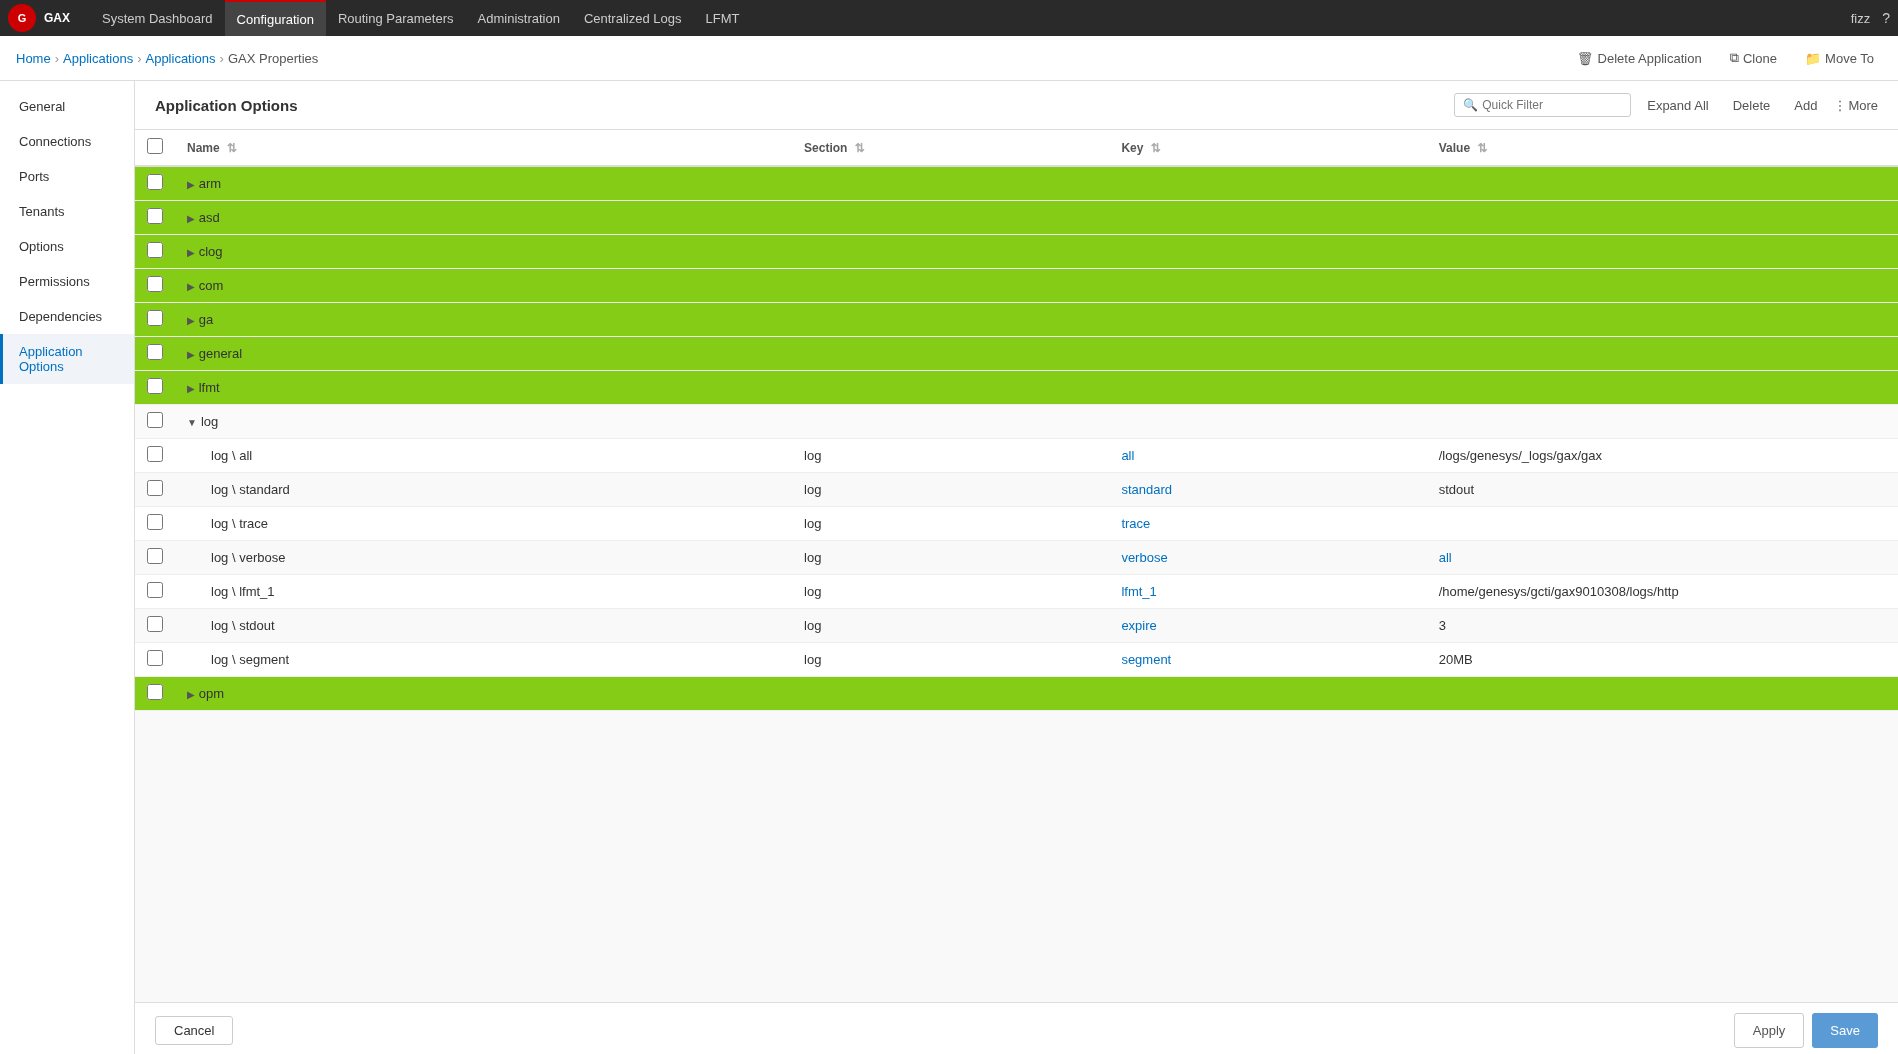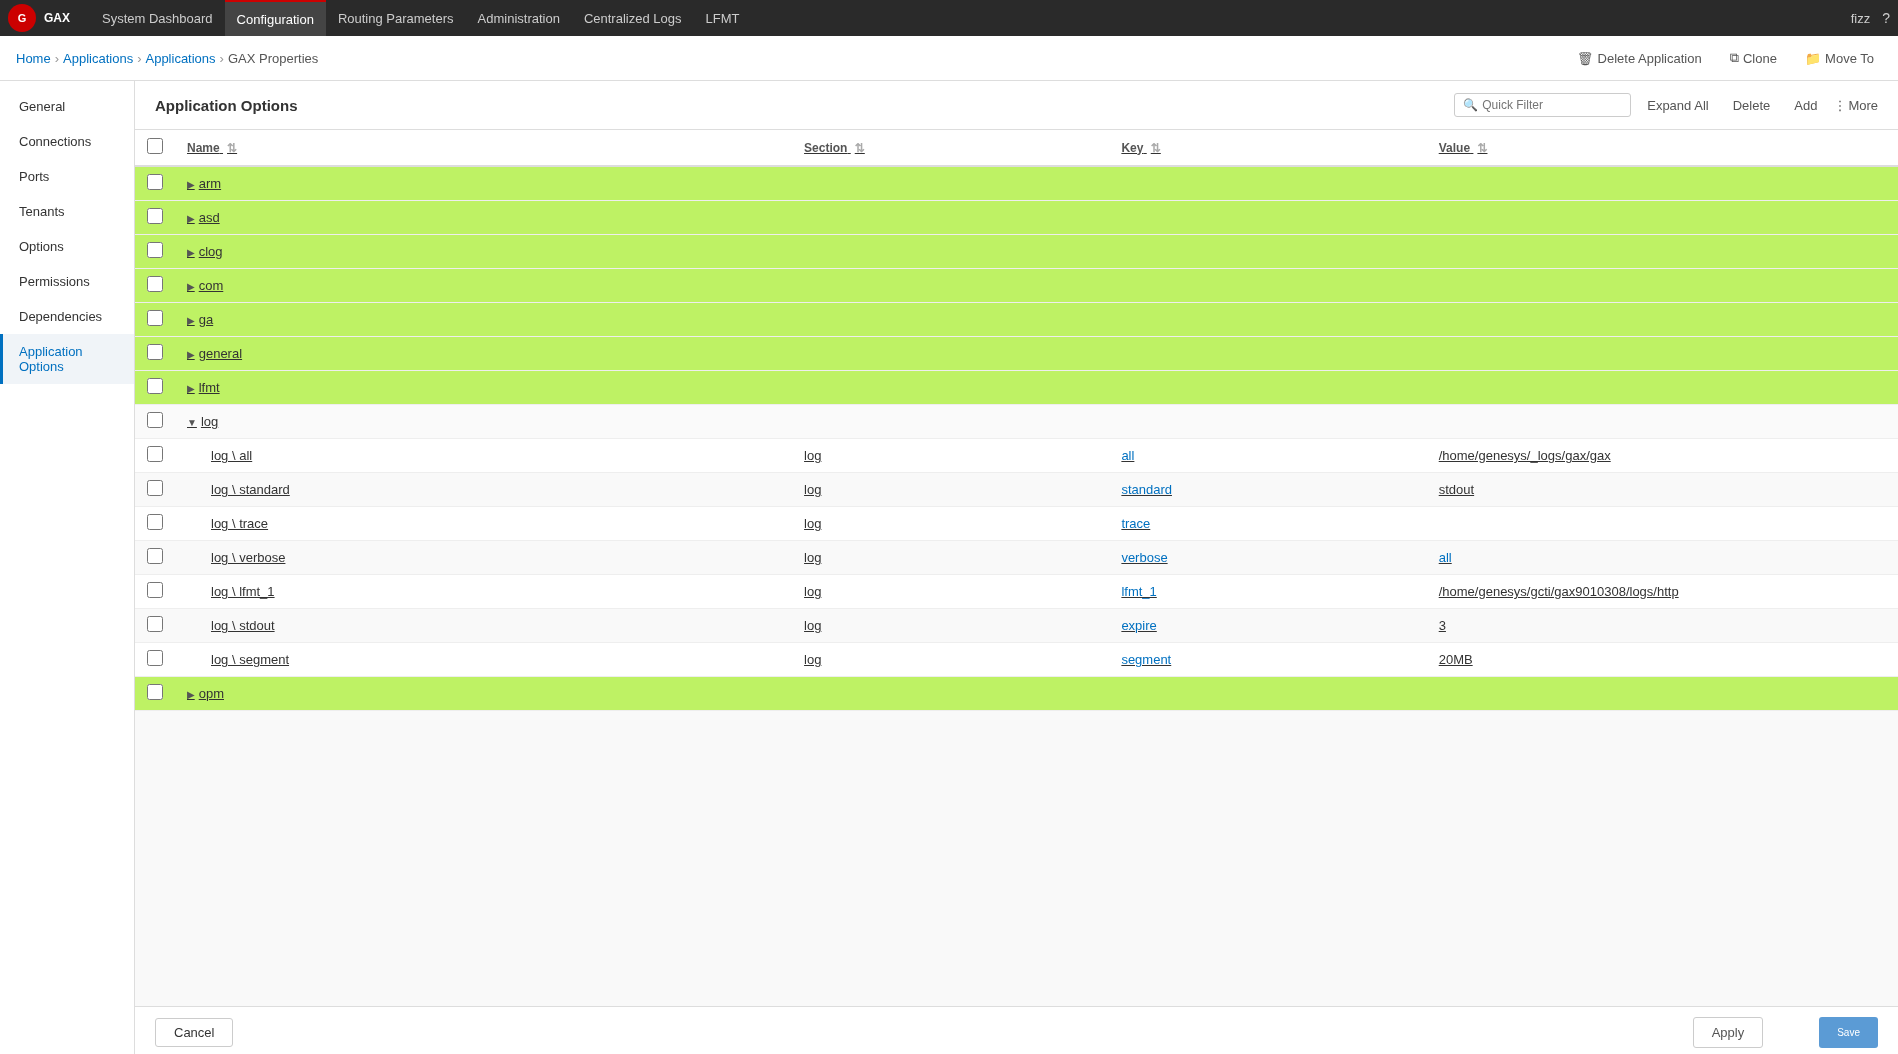--- a/index.html
+++ b/index.html
@@ -36,48 +36,48 @@
     .content-header { background: white; border-bottom: 1px solid #ddd; padding: 12px 20px; display: flex; align-items: center; justify-content: space-between; }
     .content-title { font-size: 15px; font-weight: 600; color: #333; }
     .content-actions { display: flex; align-items: center; gap: 8px; }
     .quick-filter { display: flex; align-items: center; border: 1px solid #ccc; border-radius: 3px; padding: 4px 8px; background: white; gap: 4px; }
     .quick-filter input { border: none; outline: none; font-size: 12px; width: 140px; color: #0f172a; }
     .quick-filter .filter-icon { color: #999; font-size: 12px; }
     .btn-text { background: none; border: none; cursor: pointer; font-size: 13px; color: #555; padding: 4px 8px; }
     .more-btn { background: none; border: none; cursor: pointer; color: #555; font-size: 13px; display: flex; align-items: center; gap: 2px; }
 
     
-    .table-wrap { flex: 1; overflow-y: auto; padding: 0; text-decoration: underline; }
+    .table-wrap { flex: 1; overflow-y: auto; padding: 0; }
     table { width: 100%; border-collapse: collapse; background: white; }
     thead tr { border-bottom: 2px solid #ddd; }
     thead th { padding: 8px 12px; text-align: left; font-weight: 600; font-size: 12px; color: #555; background: white; position: sticky; top: 0; z-index: 1; }
     thead th .sort-icon { color: #aaa; margin-left: 4px; }
     tbody tr { border-bottom: 1px solid #eee; }
     tbody td { padding: 7px 12px; font-size: 13px; color: #333; }
     .row-checkbox { width: 16px; height: 16px; cursor: pointer; }
     .expand-icon { cursor: pointer; color: #555; margin-right: 4px; font-size: 10px; }
     .row-indent { padding-left: 36px !important; }
     .link-blue { color: #0070c0; }
     .col-check { width: 40px; }
     .col-name { width: 35%; }
     .col-section { width: 18%; }
     .col-key { width: 18%; }
     .col-value { }
-    .row-group { background: #bef264; }
+    .row-group { background: #84cc16; }
     .row-expanded { background: #fafafa; }
     .row-child { background: white; }
     .row-child-alt { background: #f9f9f9; }
 
     
     .footer { background: white; border-top: 1px solid #ddd; padding: 10px 20px; display: flex; justify-content: space-between; align-items: center; }
     .footer-left { display: flex; gap: 8px; }
     .footer-right { display: flex; gap: 8px; }
     .btn-cancel { background: white; border: 1px solid #ccc; border-radius: 3px; padding: 6px 18px; font-size: 13px; cursor: pointer; color: #333; }
     .btn-apply { background: white; border: 1px solid #ccc; border-radius: 3px; padding: 0 18px; font-size: 13px; cursor: pointer; color: #555; }
-    .btn-save { background: #5b9bd5; color: white; border: none; border-radius: 3px; padding: 10px 18px; font-size: 10px; cursor: pointer; margin-left: 48px; }
+    .btn-save { background: #5b9bd5; color: white; border: none; border-radius: 3px; padding: 10px 18px; font-size: 13px; cursor: pointer; }
   </style>
 </head>
 <body>
 
 <div>
 
   <nav class="top-nav">
     <div class="logo">G</div>
     <span class="app-name">GAX</span>
     <div class="nav-item">System Dashboard</div>
@@ -237,21 +237,21 @@
               <td></td>
                 <td></td>
                 <td></td>
             </tr>
 
             <tr class="row-child">
               <td><input type="checkbox" class="row-checkbox" style=""></td>
               <td class="row-indent">log \ all</td>
               <td>log</td>
               <td><span class="link-blue">all</span></td>
-              <td>/home/genesys/_logs/gax/gax</td>
+              <td>/logs/genesys/_logs/gax/gax</td>
             </tr>
 
             <tr class="row-child-alt">
               <td><input type="checkbox" class="row-checkbox" style=""></td>
               <td class="row-indent">log \ standard</td>
               <td>log</td>
               <td><span class="link-blue">standard</span></td>
               <td>stdout</td>
             </tr>
 

